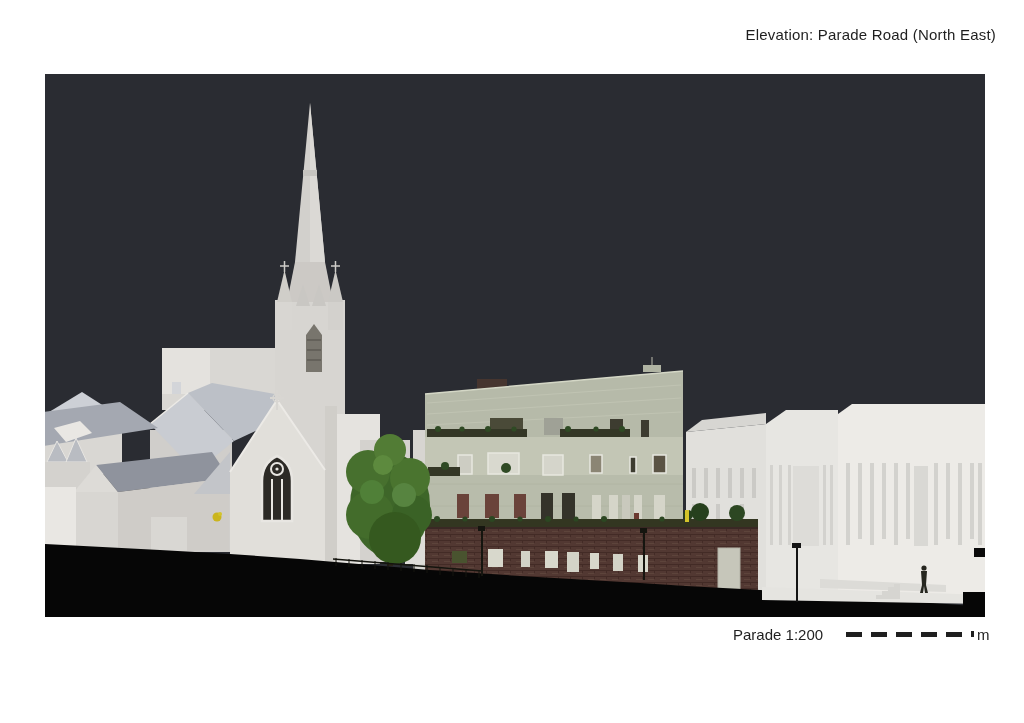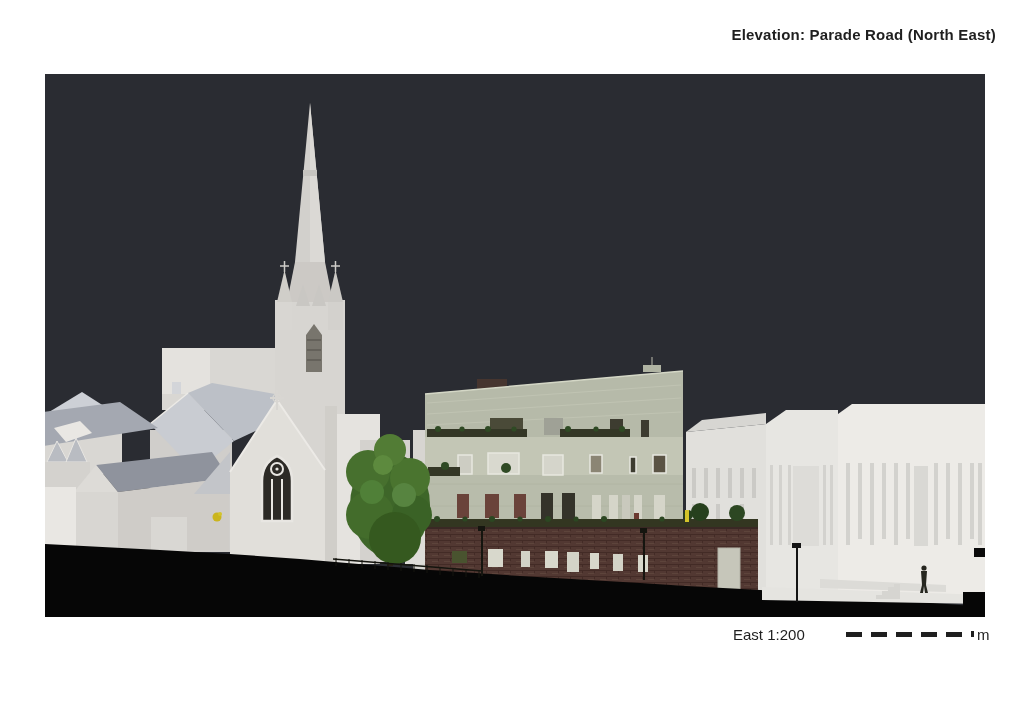--- a/index.html
+++ b/index.html
@@ -4,21 +4,21 @@
 <style>
   html,body{margin:0;padding:0;}
   body{
     width:1024px;height:723px;position:relative;overflow:hidden;
     background:var(--paper,#ffffff);
     font-family:"Liberation Sans","DejaVu Sans",sans-serif;
   }
   .sheet{position:absolute;inset:0;}
   .title{
     position:absolute;top:26px;right:28px;
-    font-size:15px;color:var(--ink,#1f1f1f);letter-spacing:.2px;font-weight:bold;
+    font-size:15px;color:var(--ink,#1f1f1f);letter-spacing:.2px;
   }
   .render{
     position:absolute;left:45px;top:74px;width:940px;height:543px;
   }
   .render svg{display:block;width:940px;height:543px;}
   .scale-text{
     position:absolute;top:626px;left:733px;
     font-size:15px;color:var(--ink,#1f1f1f);
   }
   .scalebar{
@@ -318,21 +318,21 @@
             <rect x="792" y="543" width="9" height="5"></rect>
         </g>
         <g fill="#26261f">
           <circle cx="924" cy="568" r="2.6"></circle>
           <path d="M921,571 L927,571 L926,585 L928,593 L925,593 L924,586 L923,593 L920,593 L922,585 Z"></path>
         </g>
       </g>
     </svg>
   </div>
 
-  <div class="scale-text">East 1:200</div>
+  <div class="scale-text">Parade 1:200</div>
 
   <div class="scalebar">
     <div class="dashes">
         <div class="dash"></div>
         <div class="dash"></div>
         <div class="dash"></div>
         <div class="dash"></div>
         <div class="dash"></div>
       </div>
     <div class="tick"></div>

